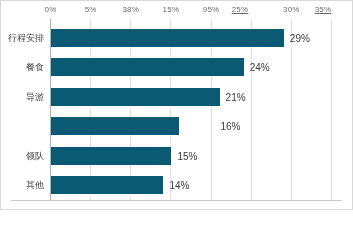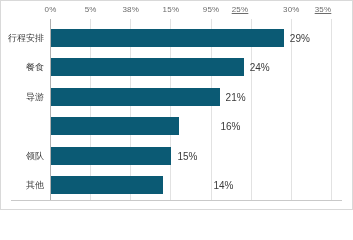--- a/index.html
+++ b/index.html
@@ -163,17 +163,17 @@
         <span class="value-label" style="left: 184.457px; margin-left: 35px;">16%</span>
       </div>
       <div class="bar-row">
         <span class="cat-label">领队</span>
         <div class="bar" style="width: 120.429px; background: rgb(11, 90, 116);"></div>
         <span class="value-label" style="left: 176.429px;">15%</span>
       </div>
       <div class="bar-row">
         <span class="cat-label">其他</span>
         <div class="bar" style="width: 112.4px; background: rgb(11, 90, 116);"></div>
-        <span class="value-label" style="left: 168.4px; margin-left: 44px;">14%</span>
+        <span class="value-label" style="left: 168.4px;">14%</span>
       </div>
     </div>
 
 </div>
 
 </body></html>

